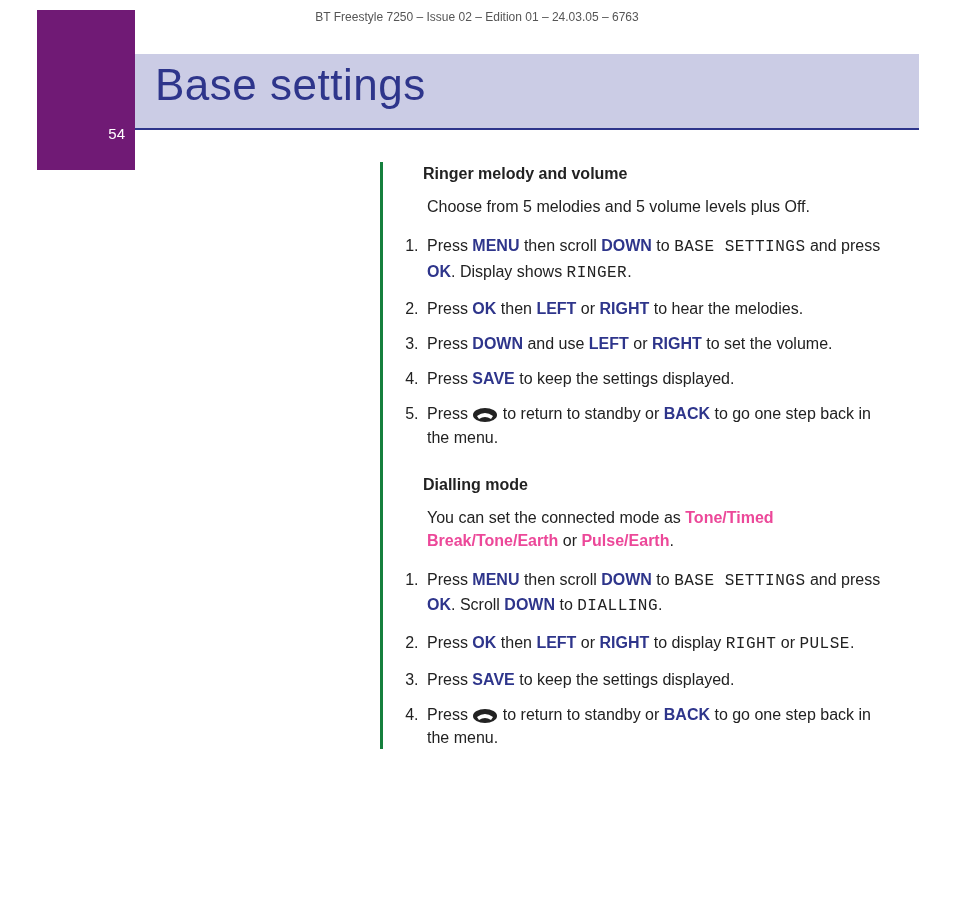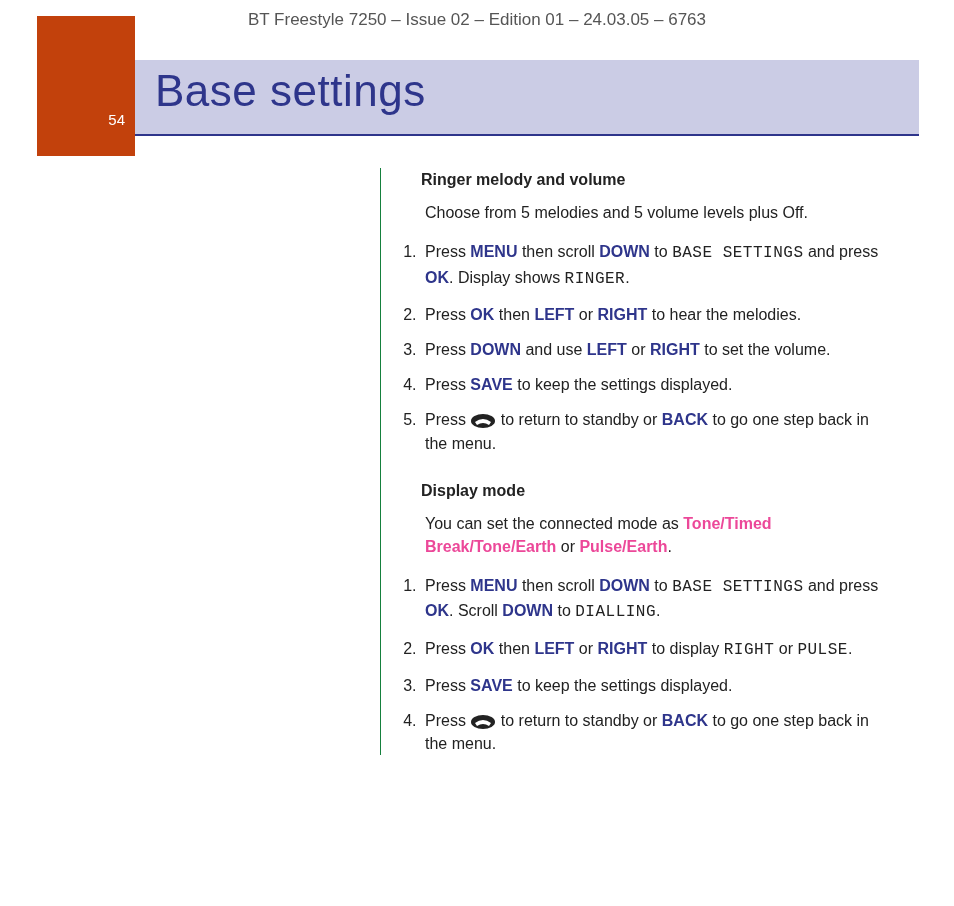--- a/index.html
+++ b/index.html
@@ -5,37 +5,37 @@
   body {
     margin: 0;
     padding: 0;
     font-family: "Segoe UI", "Frutiger", "Helvetica Neue", Arial, sans-serif;
     background: #fff;
     color: #333;
     width: 954px;
   }
   .doc-header {
     text-align: center;
-    font-size: 17px;
+    font-size: 12px;
     color: #555;
     padding: 10px 0 6px 0;
     font-family: Arial, sans-serif;
   }
   .title-band {
     position: relative;
     height: 72px;
     margin-bottom: 0;
   }
   .blue-block {
     position: absolute;
     left: 37px;
     top: -20px;
     width: 98px;
-    height: 140px;
-    background: #c2410c;
+    height: 160px;
+    background: #701a75;
     color: #fff;
     display: flex;
     align-items: flex-end;
     justify-content: flex-end;
     padding: 0 10px 28px 0;
     box-sizing: border-box;
     font-size: 15px;
   }
   .lavender-band {
     position: absolute;
@@ -55,21 +55,21 @@
     font-weight: 400;
     color: #2e358b;
     letter-spacing: 0.5px;
     position: relative;
     top: -6px;
   }
   .content-area {
     margin-top: 60px;
     margin-left: 380px;
     margin-right: 70px;
-    border-left: 1px solid #15803d;
+    border-left: 3px solid #15803d;
     padding-left: 0;
     font-size: 16px;
     line-height: 1.45;
     color: #222;
   }
   .section-heading {
     font-weight: 700;
     margin: 18px 0 10px 40px;
   }
   .intro {
@@ -121,21 +121,21 @@
       <span>Press </span><span class="kw">SAVE</span><span> to keep the settings displayed.</span>
     </li>
     <li>
       <span>Press </span><span class="hangup-icon"><svg width="26" height="16" viewBox="0 0 26 16">
             <ellipse cx="13" cy="8" rx="12" ry="7" fill="#222"></ellipse>
             <path d="M5 9 Q13 3 21 9 L19 12 Q13 8 7 12 Z" fill="#fff"></path>
           </svg></span><span> to return to standby or </span><span class="kw">BACK</span><span> to go one step back in the menu.</span>
     </li>
   </ol>
 
-  <div class="section-heading">Display mode</div>
+  <div class="section-heading">Dialling mode</div>
   <div class="intro">
     <span>You can set the connected mode as </span><b>Tone/Timed Break/Tone/Earth</b><span> or </span><b>Pulse/Earth</b><span>.</span>
   </div>
 
   <ol class="steps">
     <li>
       <span>Press </span><span class="kw">MENU</span><span> then scroll </span><span class="kw">DOWN</span><span> to </span><span class="lcd">BASE SETTINGS</span><span> and press </span><span class="kw">OK</span><span>. Scroll </span><span class="kw">DOWN</span><span> to </span><span class="lcd">DIALLING</span><span>.</span>
     </li>
     <li>
       <span>Press </span><span class="kw">OK</span><span> then </span><span class="kw">LEFT</span><span> or </span><span class="kw">RIGHT</span><span> to display </span><span class="lcd">RIGHT</span><span> or </span><span class="lcd">PULSE</span><span>.</span>

